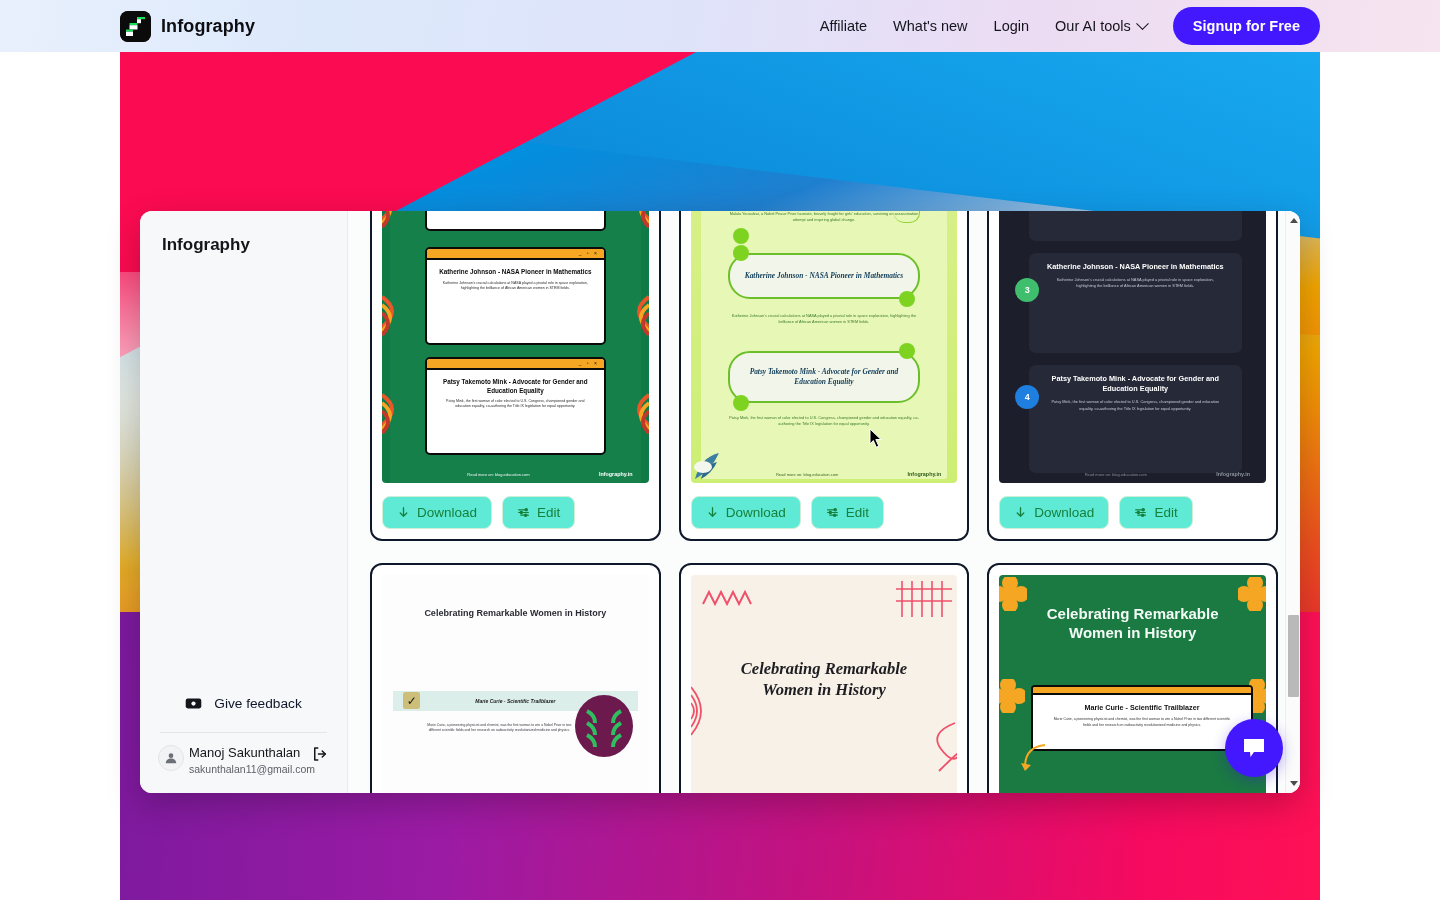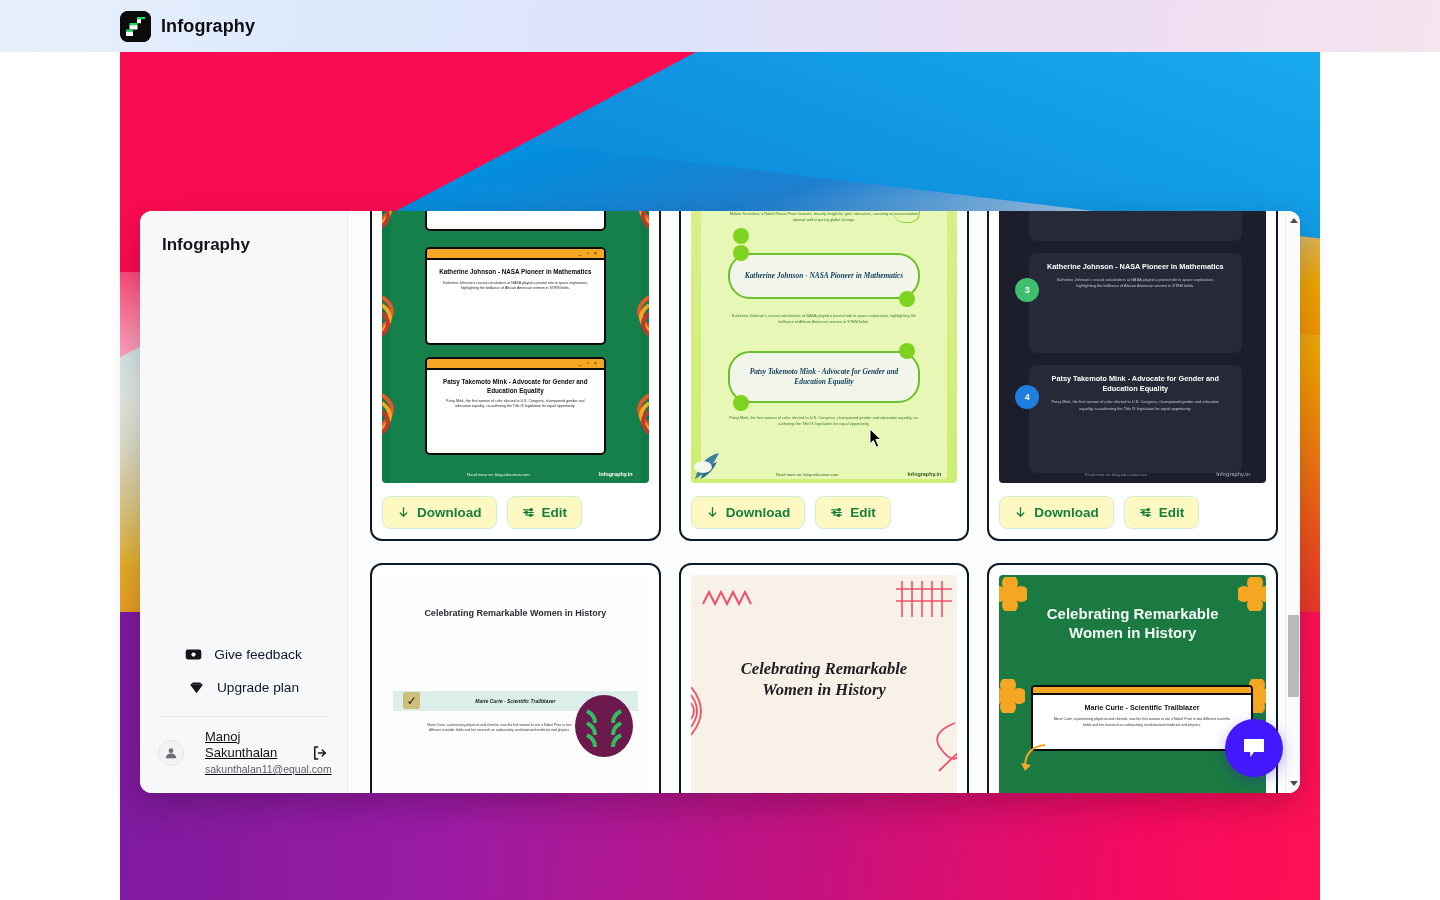--- a/index.html
+++ b/index.html
@@ -104,21 +104,21 @@
     display: flex; align-items: center; gap: 12px;
     padding: 9px 11px; border-radius: 8px; cursor: pointer;
     font-size: 14px; color: #1d1f26;
   }
   .side-item.active { background: #dfe4ea; font-weight: 500; }
   .side-ico { width: 17px; height: 17px; display: inline-flex; align-items: center; justify-content: center; flex: none; }
   .side-ico svg { display: block; }
   #sidebar-bottom { margin-top: auto; }
   .side-item.muted { color: #0f172a; font-size: 13.7px; padding: 8px 11px; justify-content: center; }
   #side-divider { height: 1px; background: #e3e5ea; margin: 12px 8px 10px 8px; }
-  #user-row { display: flex; align-items: center; gap: 21px; padding: 2px 6px 4px 6px; text-decoration: underline; }
+  #user-row { display: flex; align-items: flex-start; gap: 5px; padding: 2px 6px 4px 6px; }
   #avatar {
     width: 26px; height: 26px; border-radius: 50%; background: #f2f3f5;
     border: 1px solid #e2e4e8; flex: none; display: flex; align-items: center; justify-content: center;
   }
   #user-meta { flex: 1; min-width: 0; }
   #user-name { font-size: 13px; color: #15161c; line-height: 1.25; }
   #user-email { font-size: 10.5px; color: #5d6067; line-height: 1.4; margin-top: 1px; }
   #logout-btn { width: 18px; height: 18px; flex: none; cursor: pointer; }
 
   
@@ -137,22 +137,22 @@
     background: #fff; border: 2px solid #0f172a; border-radius: 12px;
     padding: 10px; overflow: hidden;
   }
   .thumb {
     width: 100%; height: 318px; border-radius: 4px; overflow: hidden;
     position: relative; background: #fff;
   }
   .card-actions { display: flex; gap: 10px; margin-top: 13px; }
   .act-btn {
     display: inline-flex; align-items: center; gap: 7px;
-    border: 1px solid #cfeed6; background: #fef9c3; color: #17803d;
-    font-size: 13.5px; font-weight: 700; padding: 8px 14px; border-radius: 8px;
+    border: 1px solid #cfeed6; background: #5eead4; color: #17803d;
+    font-size: 13.5px; font-weight: 400; padding: 8px 14px; border-radius: 8px;
     cursor: pointer; font-family: "Liberation Sans", sans-serif; white-space: nowrap;
   }
   .act-btn svg { display: block; }
 
   
   .t-green { background: #0f7a46; position: relative; }
   .t-green .pg { position: absolute; inset: 0 8px; background: #15804a; }
   .swirl { position: absolute; width: 30px; height: 64px; }
   .win {
     position: absolute; left: 16%; width: 68%;
@@ -265,60 +265,61 @@
         <rect x="9.5" y="12" width="8" height="2.2" fill="#19e05a"></rect>
         <rect x="9.5" y="14.2" width="8" height="4.3" fill="#ffffff"></rect>
         <rect x="6" y="18.5" width="7" height="2.2" fill="#19e05a"></rect>
         <rect x="6" y="20.7" width="7" height="4.3" fill="#ffffff"></rect>
         <rect x="17" y="8.2" width="4" height="4" fill="#ffffff"></rect>
       </svg>
     </div>
     <span class="brand-name">Infography</span>
   </div>
 
+  <nav id="site-nav">
+    <a href="#">Affiliate</a>
+    <a href="#">What's new</a>
+    <a href="#">Login</a>
+    <a href="#" class="nav-dd">
+      <span>Our AI tools</span>
+      <span class="chev"></span>
+    </a>
+    <button id="signup-btn">Signup for Free</button>
+  </nav>
 </div>
 
 <div id="app-window">
 
   <aside id="sidebar">
     <div id="sidebar-title">Infography</div>
 
 
     <div id="sidebar-bottom">
       <div class="side-item muted">
         <span class="side-ico">
           <svg width="17" height="15" viewBox="0 0 24 20" fill="#15161c">
             <rect x="1" y="3" width="22" height="14" rx="3"></rect>
             <circle cx="12" cy="10" r="3" fill="#f7f8fa"></circle>
           </svg>
         </span>
         <span>Give feedback</span>
       </div>
-      <div class="side-item muted">
-        <span class="side-ico">
-          <svg width="17" height="15" viewBox="0 0 24 20" fill="#15161c">
-            <path d="M3 6h18l-9 12z"></path>
-              <path d="M3 6l4-3h10l4 3z"></path>
-          </svg>
-        </span>
-        <span>Upgrade plan</span>
-      </div>
 
       <div id="side-divider"></div>
 
       <div id="user-row">
         <div id="avatar">
           <svg width="14" height="14" viewBox="0 0 24 24" fill="#6b6f78">
             <circle cx="12" cy="8" r="4"></circle>
               <path d="M3 21c0-5 4-8 9-8s9 3 9 8z"></path>
           </svg>
         </div>
         <div id="user-meta">
           <div id="user-name">Manoj Sakunthalan</div>
-          <div id="user-email">sakunthalan11@equal.com</div>
+          <div id="user-email">sakunthalan11@gmail.com</div>
         </div>
         <div id="logout-btn">
           <svg width="18" height="18" viewBox="0 0 24 24" fill="none" stroke="#15161c" stroke-width="2" stroke-linecap="round" stroke-linejoin="round">
             <path d="M9 4H5v16h4"></path>
               <path d="M15 8l4 4-4 4"></path>
               <path d="M19 12H10"></path>
           </svg>
         </div>
       </div>
     </div>

